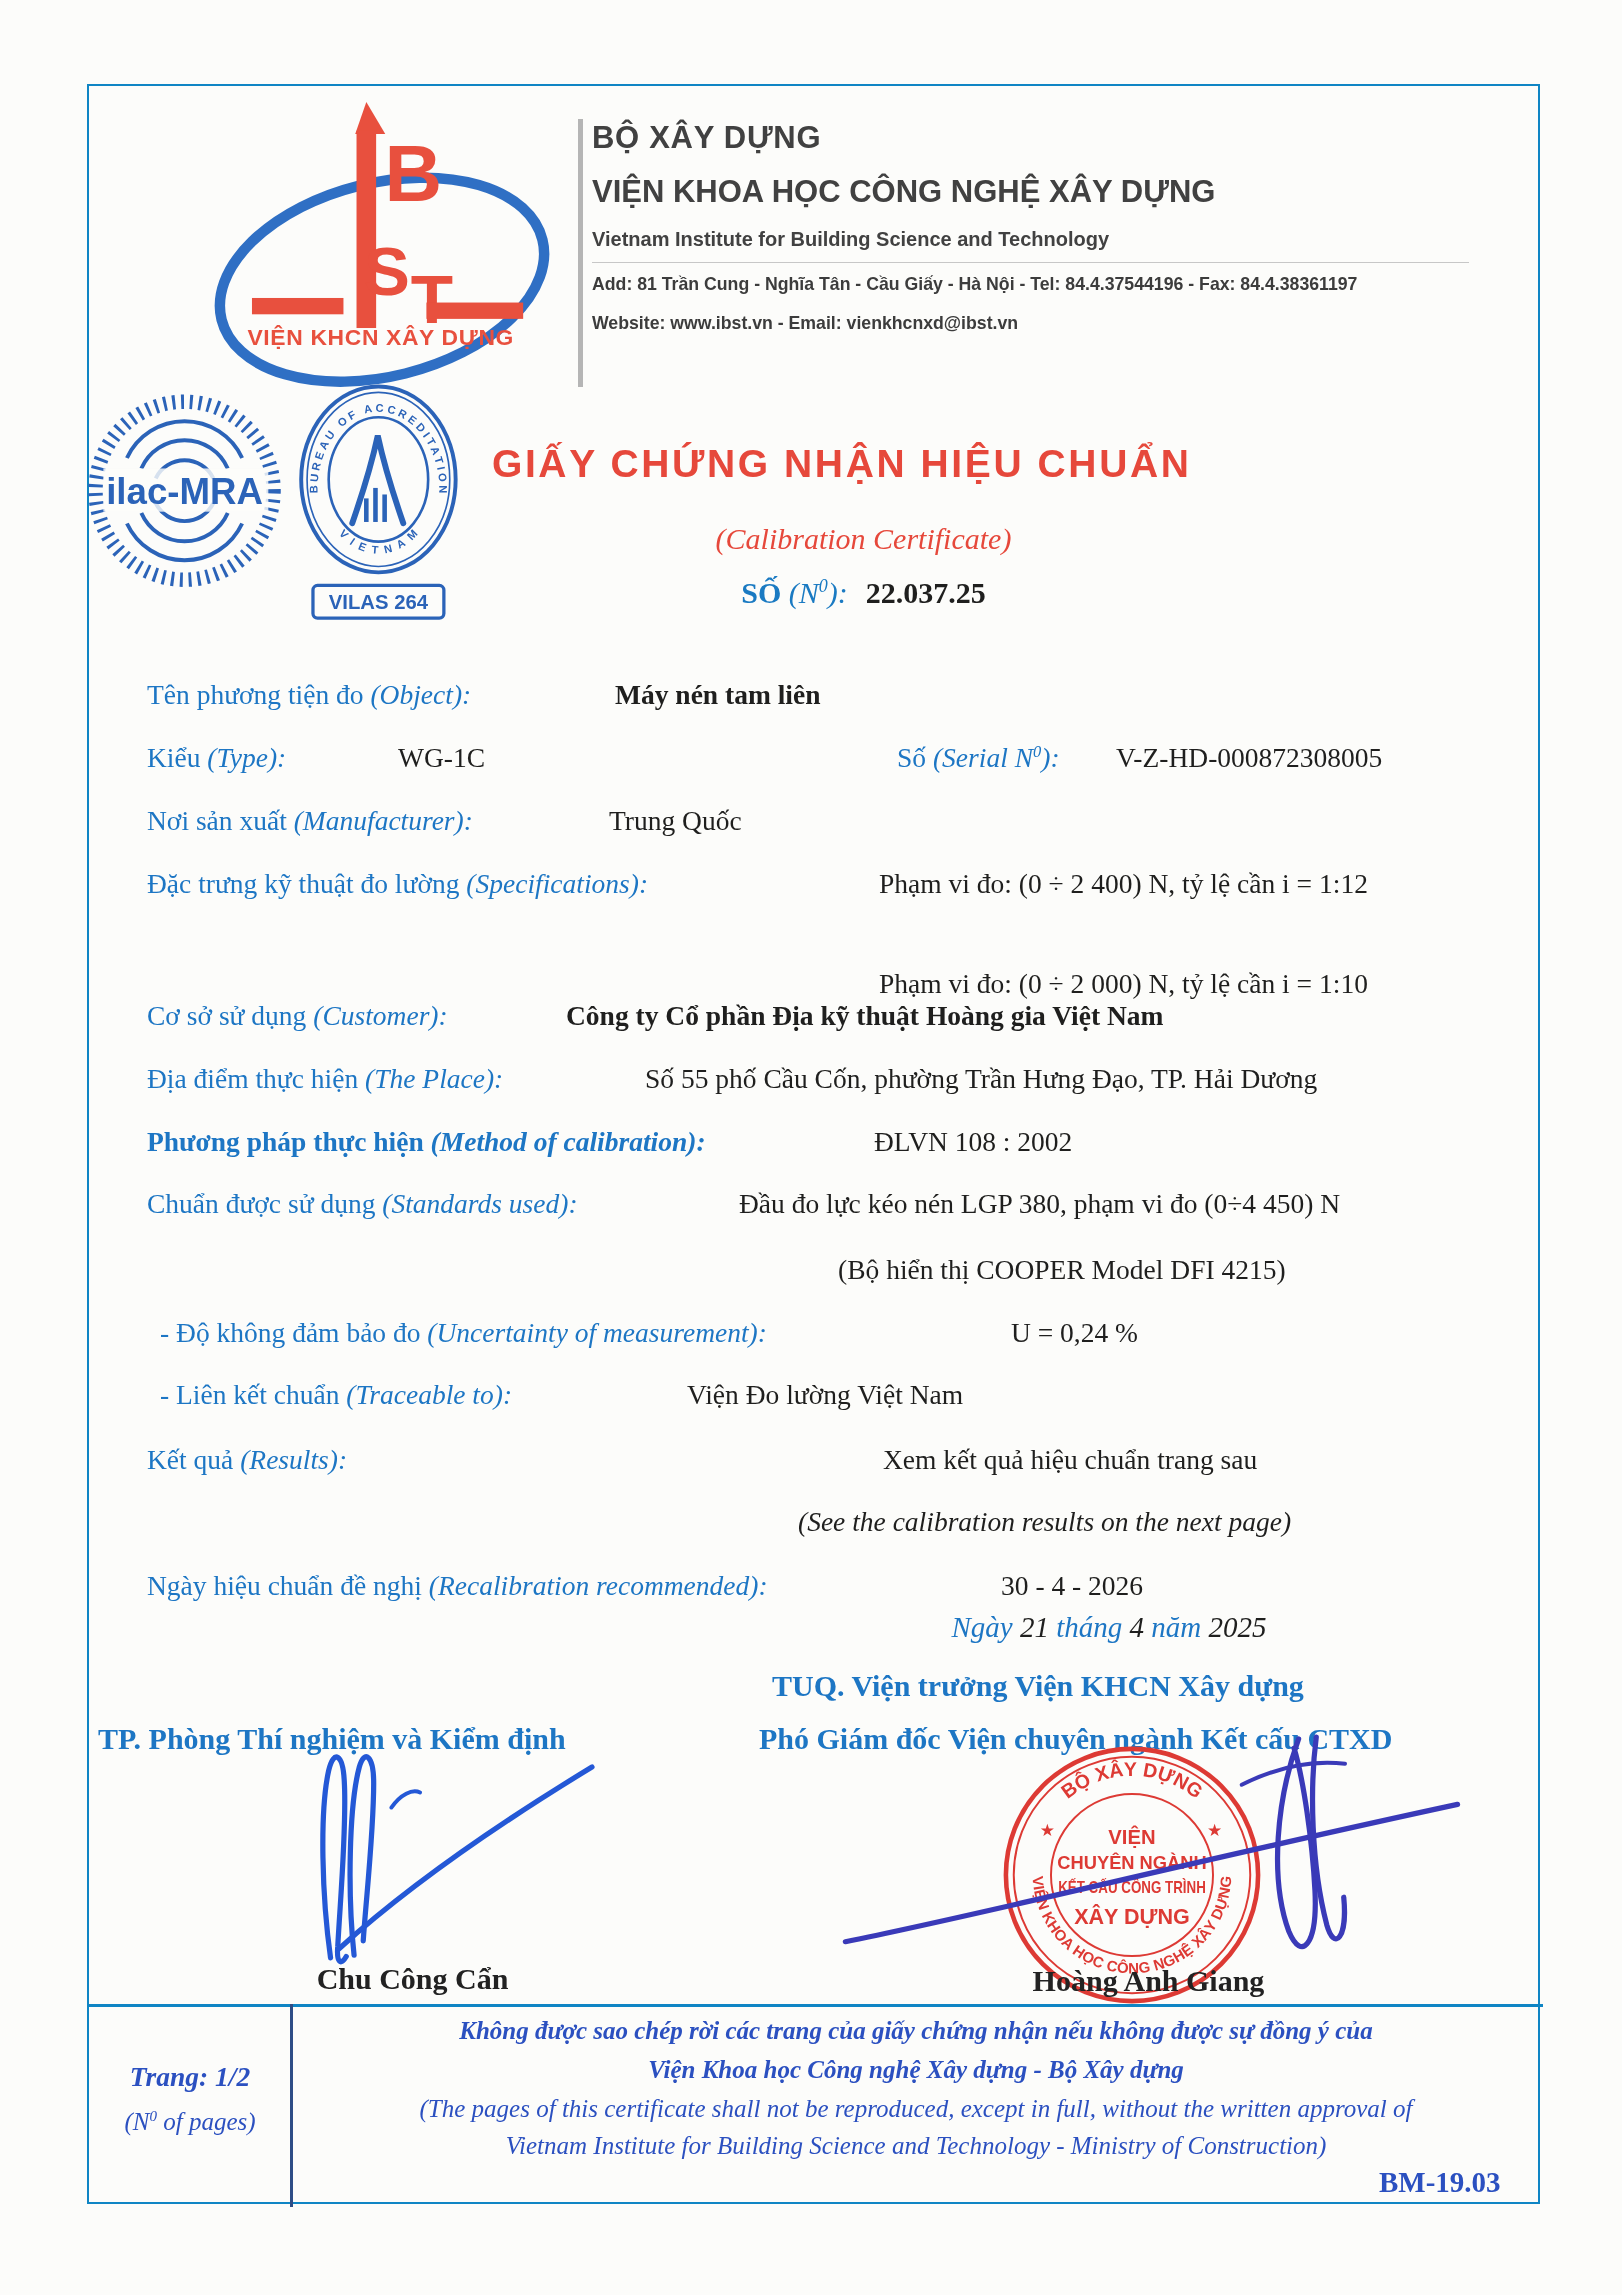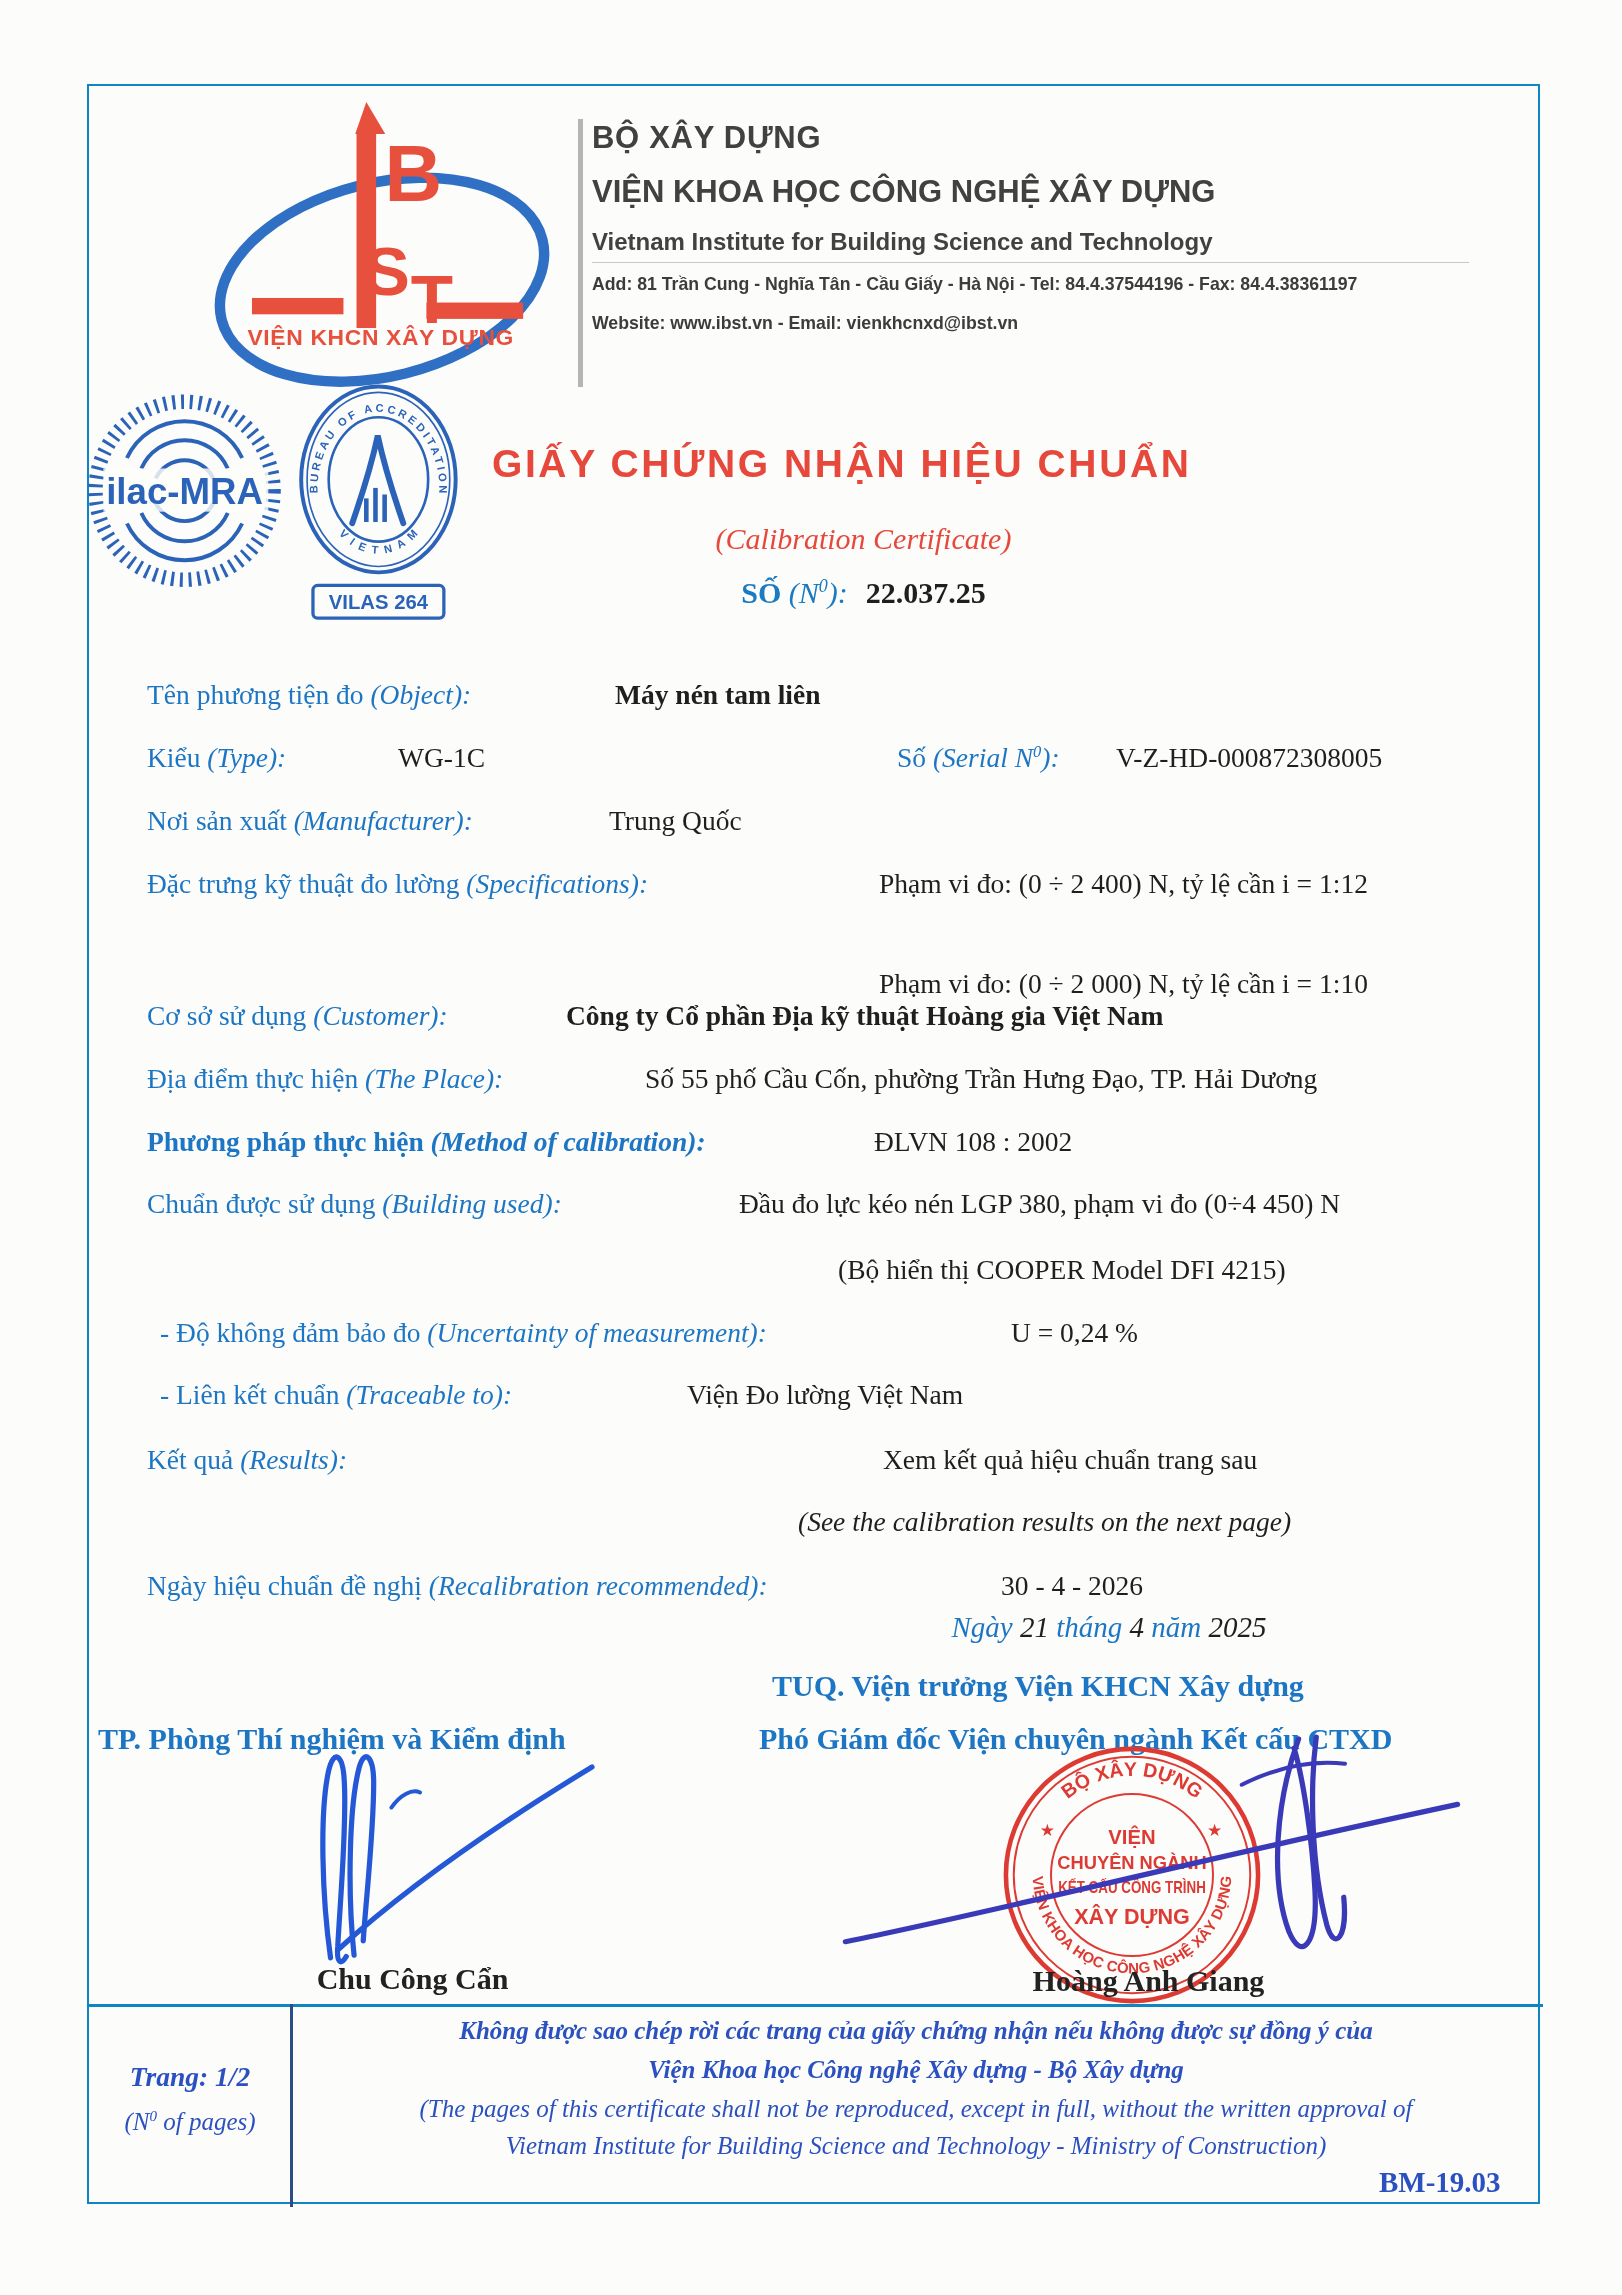--- a/index.html
+++ b/index.html
@@ -11,21 +11,21 @@
   }
   .abs { position:absolute; white-space:nowrap; }
   .frame {
     position:absolute; left:87px; top:84px; width:1453px; height:2120px;
     border:2.6px solid #0f85c4; box-sizing:border-box;
   }
   
   .hsans { font-family:"Liberation Sans","DejaVu Sans",sans-serif; font-weight:bold; color:#414141; }
   .ministry { font-size:31px; letter-spacing:0.7px; }
   .institute-vi { font-size:31px; letter-spacing:0px; }
-  .institute-en { font-size:24px; }
+  .institute-en { font-size:20px; }
   .addr { font-size:17.7px; color:#3c3c3c; letter-spacing:0px; }
   .sep-bar { position:absolute; left:578px; top:119px; width:4.6px; height:268px; background:#b5b5b5; }
   .h-rule { position:absolute; left:592px; top:262px; width:877px; height:1.3px; background:#c7c7c7; }
   
   .cert-title { font-family:"Liberation Sans","DejaVu Sans",sans-serif; font-weight:bold;
     font-size:39px; color:#e6483b; letter-spacing:2.6px; }
   .cal-cert { font-size:30px; font-style:italic; color:#e6483b; }
   .no-line { font-size:30px; }
   .no-so { color:#1a7ac2; font-weight:bold; }
   .no-n { color:#1a7ac2; font-style:italic; }
@@ -141,21 +141,21 @@
 
   <div class="abs lbl" style="left:147px; top:1000px;"><span>Cơ sở sử dụng </span><span class="en">(Customer):</span></div>
   <div class="abs val b" style="left:566px; top:1000px;">Công ty Cổ phần Địa kỹ thuật Hoàng gia Việt Nam</div>
 
   <div class="abs lbl" style="left:147px; top:1063px;"><span>Địa điểm thực hiện </span><span class="en">(The Place):</span></div>
   <div class="abs val" style="left:645px; top:1063px;">Số 55 phố Cầu Cốn, phường Trần Hưng Đạo, TP. Hải Dương</div>
 
   <div class="abs lbl" style="left:147px; top:1126px;font-weight:bold;"><span>Phương pháp thực hiện </span><span class="en">(Method of calibration):</span></div>
   <div class="abs val" style="left:874px; top:1126px;">ĐLVN 108 : 2002</div>
 
-  <div class="abs lbl" style="left:147px; top:1188px;"><span>Chuẩn được sử dụng </span><span class="en">(Building used):</span></div>
+  <div class="abs lbl" style="left:147px; top:1188px;"><span>Chuẩn được sử dụng </span><span class="en">(Standards used):</span></div>
   <div class="abs val" style="left:739px; top:1188px;">Đầu đo lực kéo nén LGP 380, phạm vi đo (0÷4 450) N</div>
   <div class="abs val" style="left:838px; top:1254px;">(Bộ hiển thị COOPER Model DFI 4215)</div>
 
   <div class="abs lbl" style="left:160px; top:1317px;"><span>- </span><span>Độ không đảm bảo đo </span><span class="en">(Uncertainty of measurement):</span></div>
   <div class="abs val" style="left:1011px; top:1317px;">U = 0,24 %</div>
 
   <div class="abs lbl" style="left:160px; top:1379px;"><span>- </span><span>Liên kết chuẩn </span><span class="en">(Traceable to):</span></div>
   <div class="abs val" style="left:687px; top:1379px;">Viện Đo lường Việt Nam</div>
 
   <div class="abs lbl" style="left:147px; top:1444px;"><span>Kết quả </span><span class="en">(Results):</span></div>

